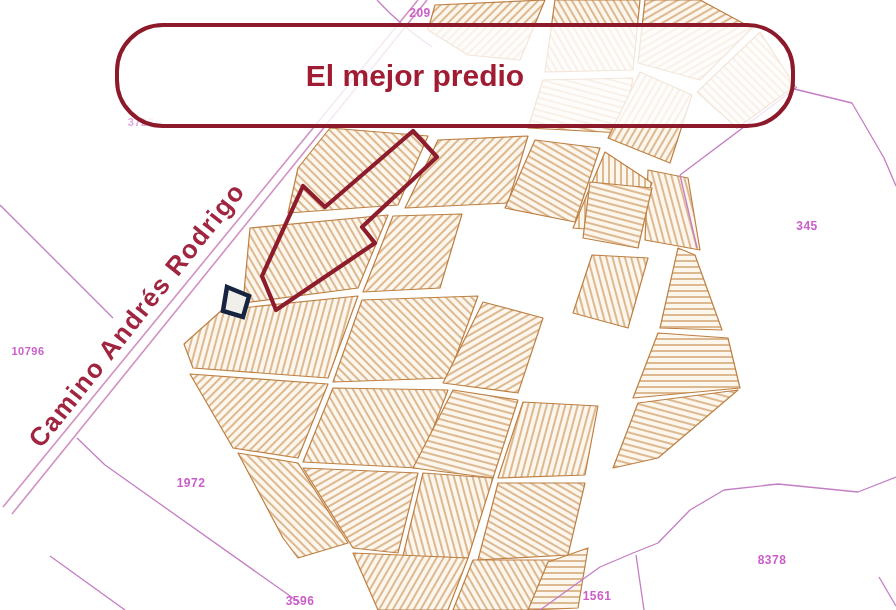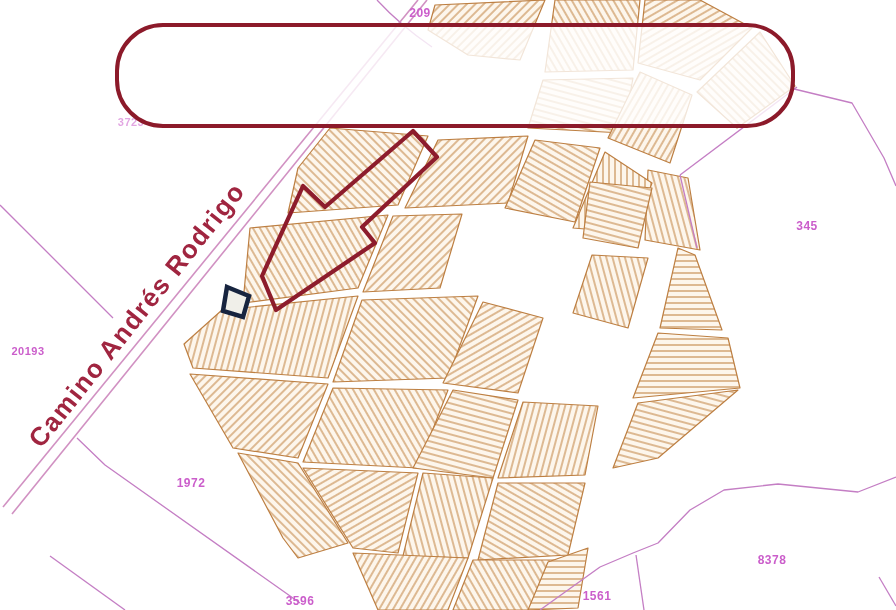--- a/index.html
+++ b/index.html
@@ -142,28 +142,29 @@
     <g stroke="#d191c2" stroke-width="1.6" fill="none">
       <path d="M427,0 L12,514"></path>
       <path d="M418,0 L3,507"></path>
     </g>
 
     <polygon points="227,287 249,296 243,317 223,311" fill="#f0efe9" stroke="#17243f" stroke-width="4.5" stroke-linejoin="miter"></polygon>
 
     <polygon points="262,276 303,186 325,207 413,131 437,157 362,227 375,243 276,310" fill="none" stroke="#8d1c2c" stroke-width="4.2" stroke-linejoin="round"></polygon>
   </svg>
 
-  <div class="plabel small faint" style="left:131px;top:122px;">3723</div>
+  <div class="plabel small faint" style="left:141px;top:122px;">3723</div>
 
   <div id="banner">
+    <div class="line">El mejor predio</div>
   </div>
 
   <div id="road-label">Camino Andrés Rodrigo</div>
 
   <div class="plabel" style="left:420px;top:13px;">209</div>
   <div class="plabel" style="left:807px;top:226px;">345</div>
-  <div class="plabel small" style="left:28px;top:351px;">20193</div>
+  <div class="plabel small" style="left:28px;top:351px;">10796</div>
   <div class="plabel" style="left:191px;top:483px;">1972</div>
   <div class="plabel" style="left:772px;top:560px;">8378</div>
   <div class="plabel" style="left:597px;top:596px;">1561</div>
   <div class="plabel" style="left:300px;top:601px;">3596</div>
 
 </div>
 
 </body></html>

